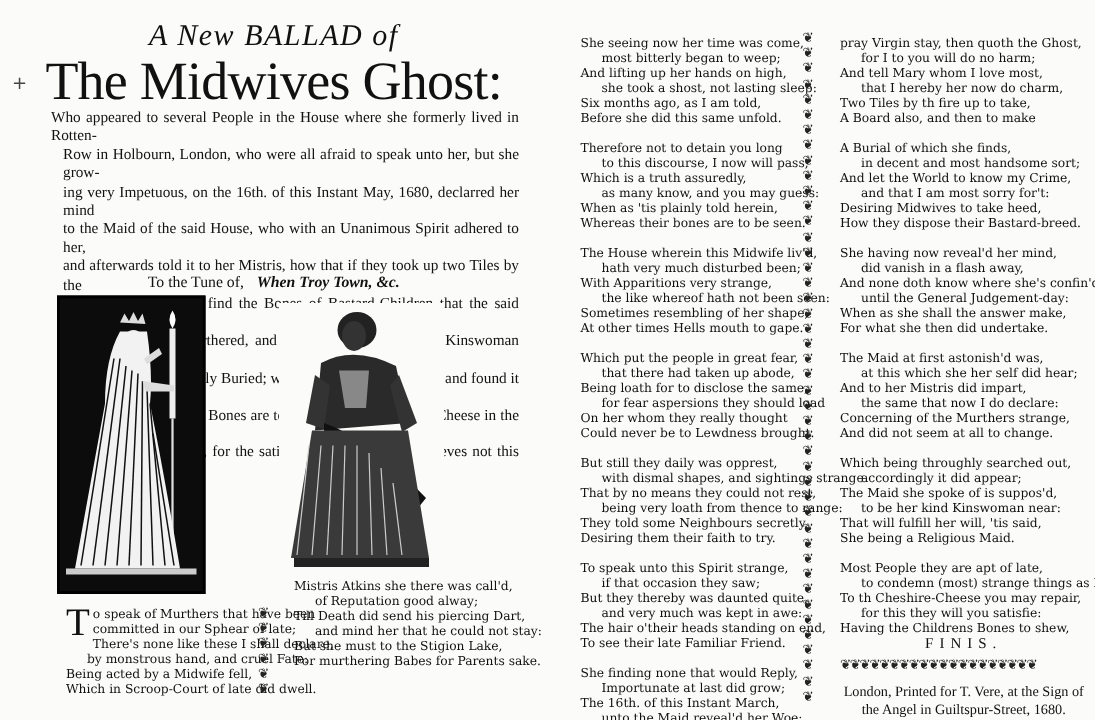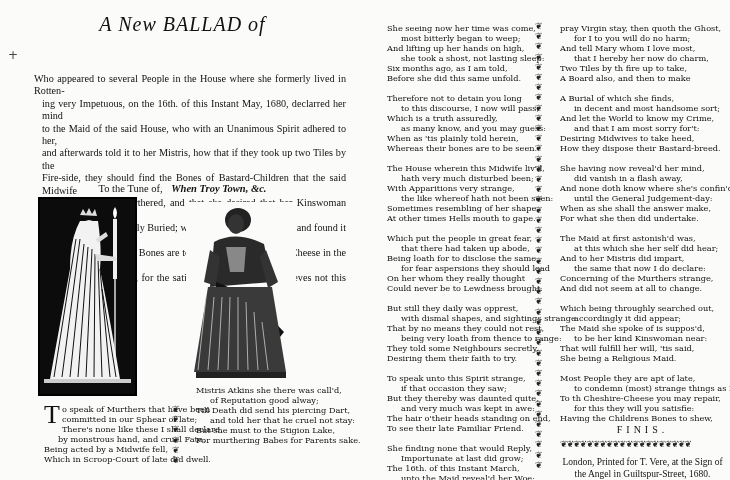--- a/index.html
+++ b/index.html
@@ -31,23 +31,25 @@
   .rule{height:10px;margin:2px 0 8px 0;font-size:9px;letter-spacing:-1px;overflow:hidden;white-space:nowrap;color:#222;}
   .imprint{font-family:"Liberation Serif",serif;font-size:9.5px;line-height:11.5px;text-align:center;}
 </style>
 </head>
 <body>
 
 <div class="page">
 
   <span class="plus">+</span>
   <div class="subtitle">A New BALLAD of</div>
+  <div class="title">The Midwives Ghost:</div>
 
   <div class="intro">
     <span class="l">Who appeared to several People in the House where she formerly lived in Rotten-</span>
+    <span class="ind">Row in Holbourn, London, who were all afraid to speak unto her, but she grow-</span>
     <span class="ind">ing very Impetuous, on the 16th. of this Instant May, 1680, declarred her mind</span>
     <span class="ind">to the Maid of the said House, who with an Unanimous Spirit adhered to her,</span>
     <span class="ind">and afterwards told it to her Mistris, how that if they took up two Tiles by the</span>
     <span class="ind">Fire-side, they should find the Bones of Bastard-Children that the said Midwife</span>
     <span class="ind">had 15 years ago Murthered, and that she desired that her Kinswoman Mary</span>
     <span class="ind">should see them decently Buried; which accordingly they did, and found it as</span>
     <span class="ind">the Maid had said. The Bones are to be seen at the Cheshire-Cheese in the said</span>
     <span class="ind">place at this very time, for the satisfaction of those that believes not this Relation.</span>
   </div>
 
@@ -131,21 +133,21 @@
     <span class="orn">❦</span>
     <span class="orn">❦</span>
     <span class="orn">❦</span>
     <span class="orn">❦</span>
     <span class="orn">❦</span>
   </div>
   <div class="col-b2 verse">
     <span class="l">Mistris Atkins she there was call'd,</span>
     <span class="l in">of Reputation good alway;</span>
     <span class="l">Till Death did send his piercing Dart,</span>
-    <span class="l in">and told her that he cruel not stay:</span>
+    <span class="l in">and mind her that he could not stay:</span>
     <span class="l">But she must to the Stigion Lake,</span>
     <span class="l">For murthering Babes for Parents sake.</span>
   </div>
 
   <div class="col-c verse">
     <div class="stanza">
       <span class="l">She seeing now her time was come,</span>
       <span class="l in">most bitterly began to weep;</span>
       <span class="l">And lifting up her hands on high,</span>
       <span class="l in">she took a shost, not lasting sleep:</span>

